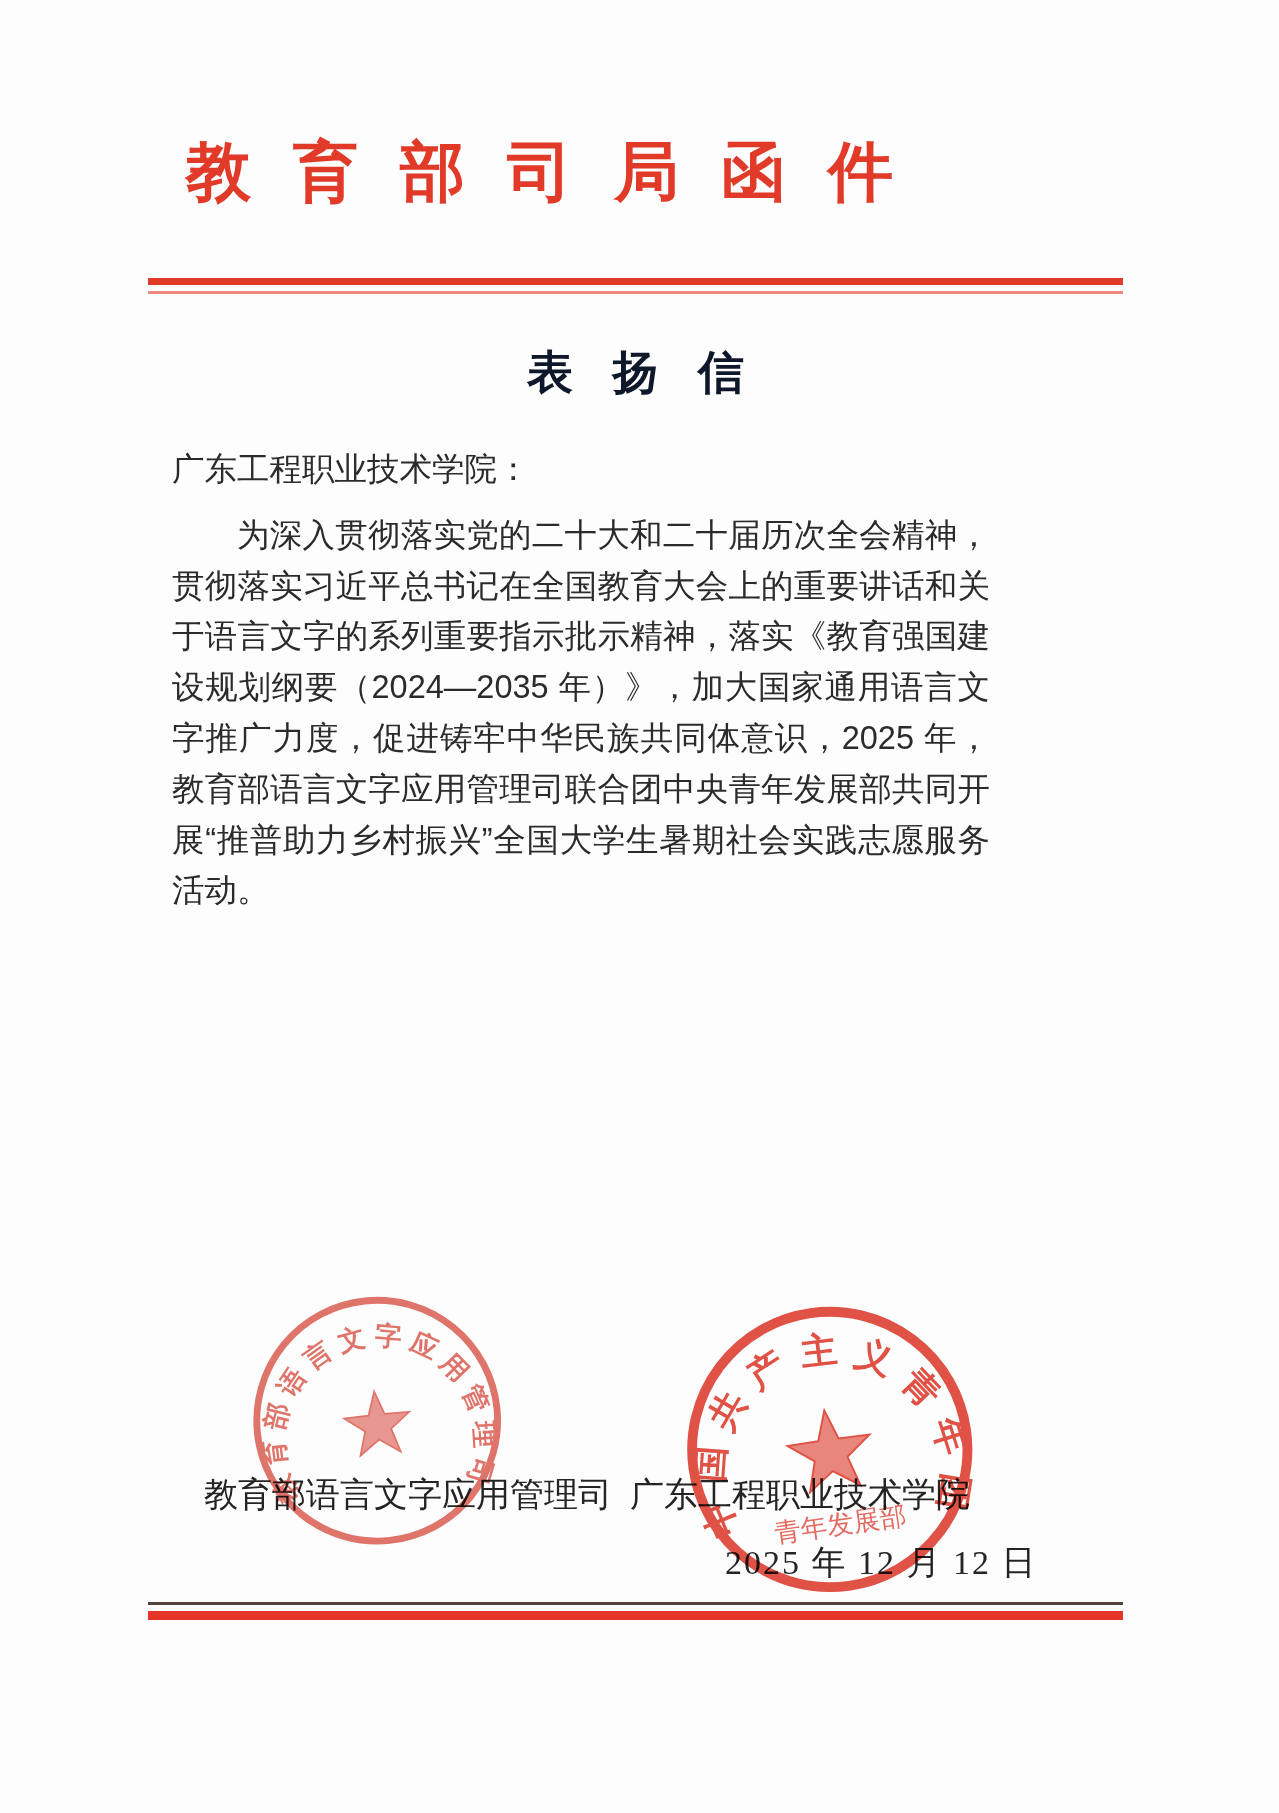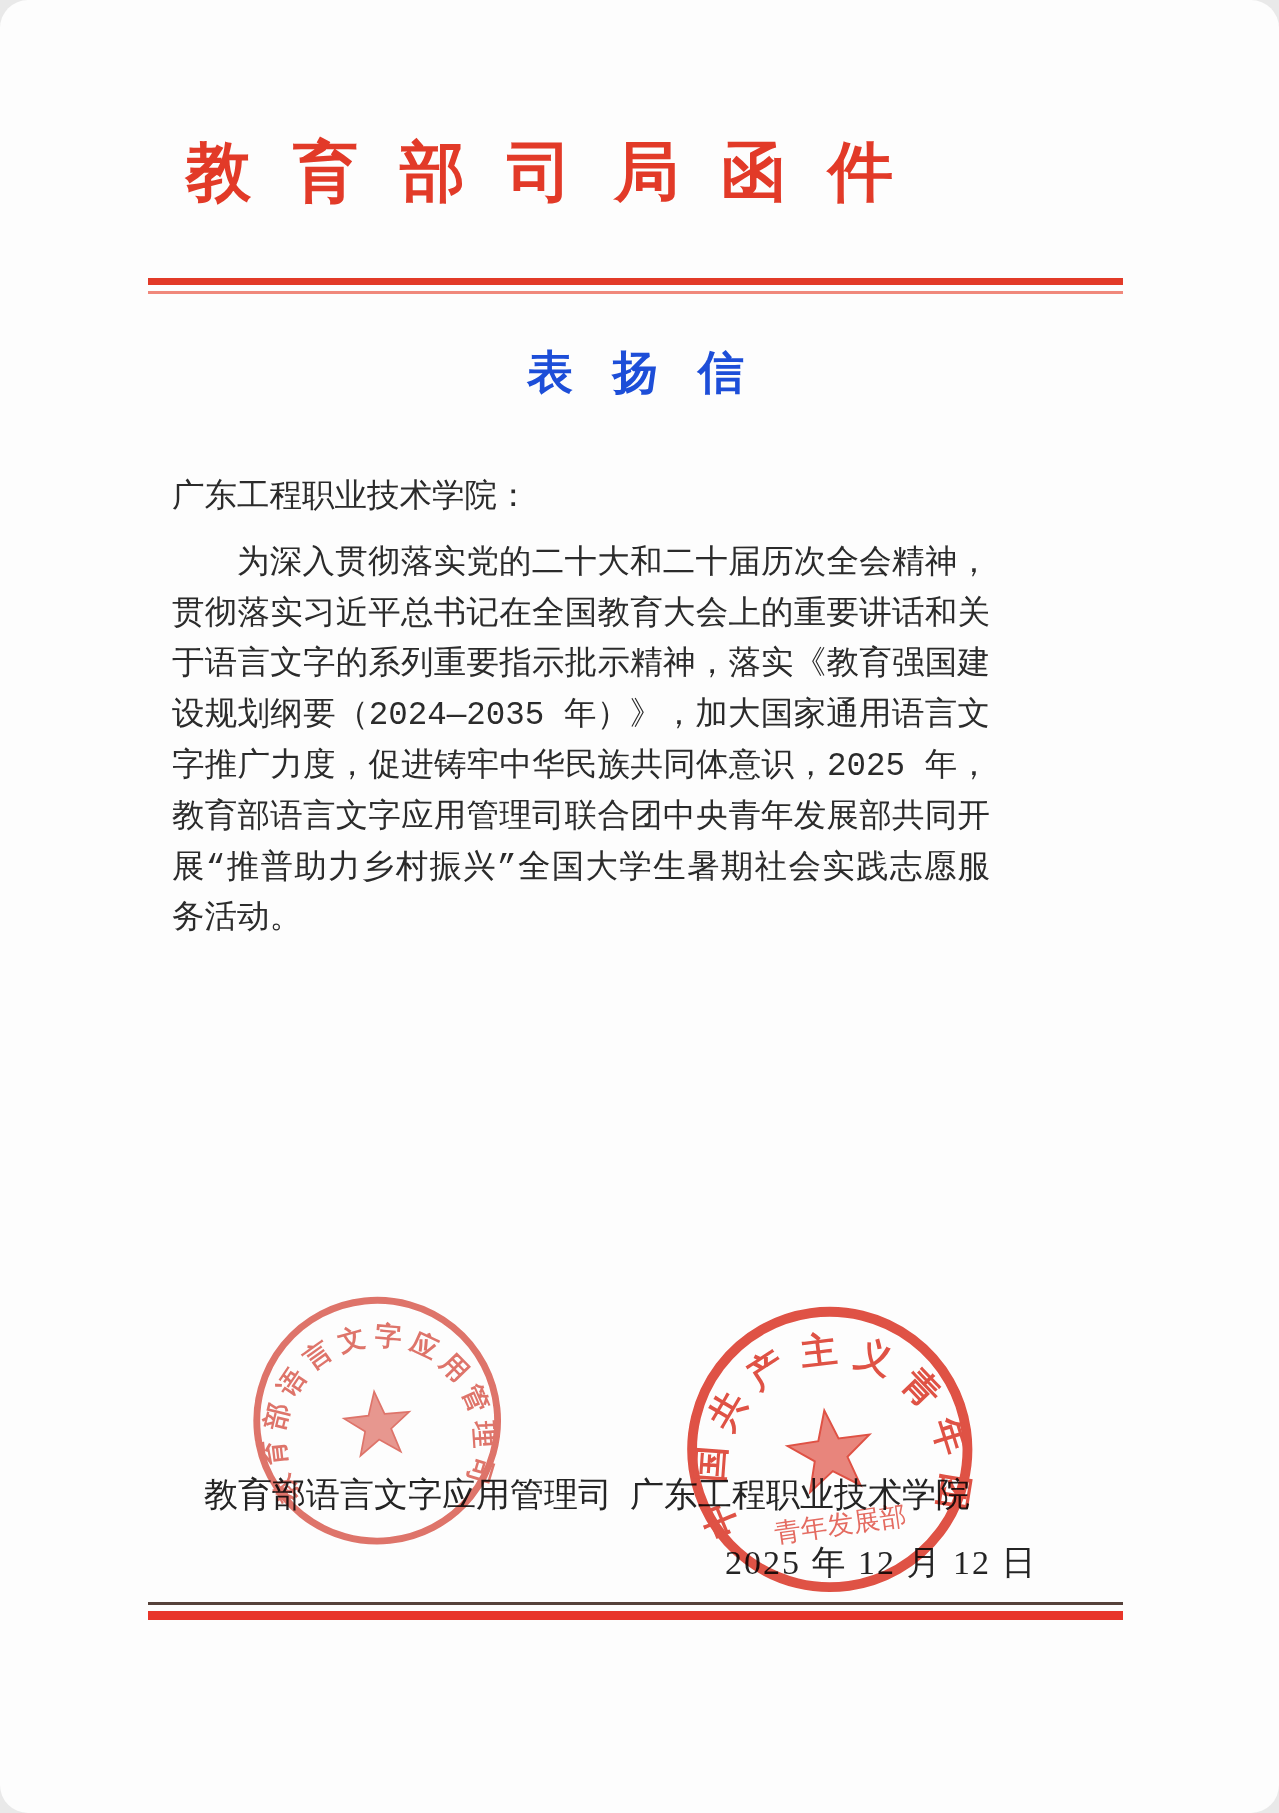--- a/index.html
+++ b/index.html
@@ -3,48 +3,47 @@
 <meta charset="utf-8">
 <style>
   html,body{margin:0;padding:0;background:#e9e9e9;}
   .page{
     position:relative;
     width:1279px;height:1813px;
     margin:0 auto;
     background:#fdfdfd;
     overflow:hidden;
     font-family:"Liberation Serif", serif;
-    border-radius:28px;
   }
   
   .letterhead{
     position:absolute;left:186px;top:128px;
     font-size:65px;font-weight:700;
     color:#e23a28;
     letter-spacing:42px;
     white-space:nowrap;
     font-family:"Liberation Serif", serif;
   }
   .rule{position:absolute;left:148px;width:975px;}
   .rule-top-thick{top:278px;height:7px;background:#e23a28;}
   .rule-top-thin{top:291px;height:3px;background:#f0887b;}
   
   .doc-title{
     position:absolute;left:148px;top:342px;width:975px;
     text-align:center;
-    font-size:46px;font-weight:700;color:#1d4ed8;
+    font-size:46px;font-weight:700;color:#0f172a;
     letter-spacing:14px;text-indent:14px;
     font-family:"Liberation Serif", serif;
   }
   
   .body-block{
-    position:absolute;left:172px;top:473px;width:818px;
+    position:absolute;left:172px;top:444px;width:818px;
     font-size:32.5px;line-height:50.8px;color:#2b2b2b;
     text-align:justify;
-    font-family:Liberation Mono, monospace;
+    font-family:Liberation Sans, sans-serif;
   }
   .body-block p{margin:0;padding:0;}
   .body-block p.indent{text-indent:2em;margin-top:15px;}
   
   .sig{
     position:absolute;
     font-size:34px;color:#242424;white-space:nowrap;
     font-family:"Liberation Serif", serif;
   }
   .sig-left{left:204px;top:1472px;}

